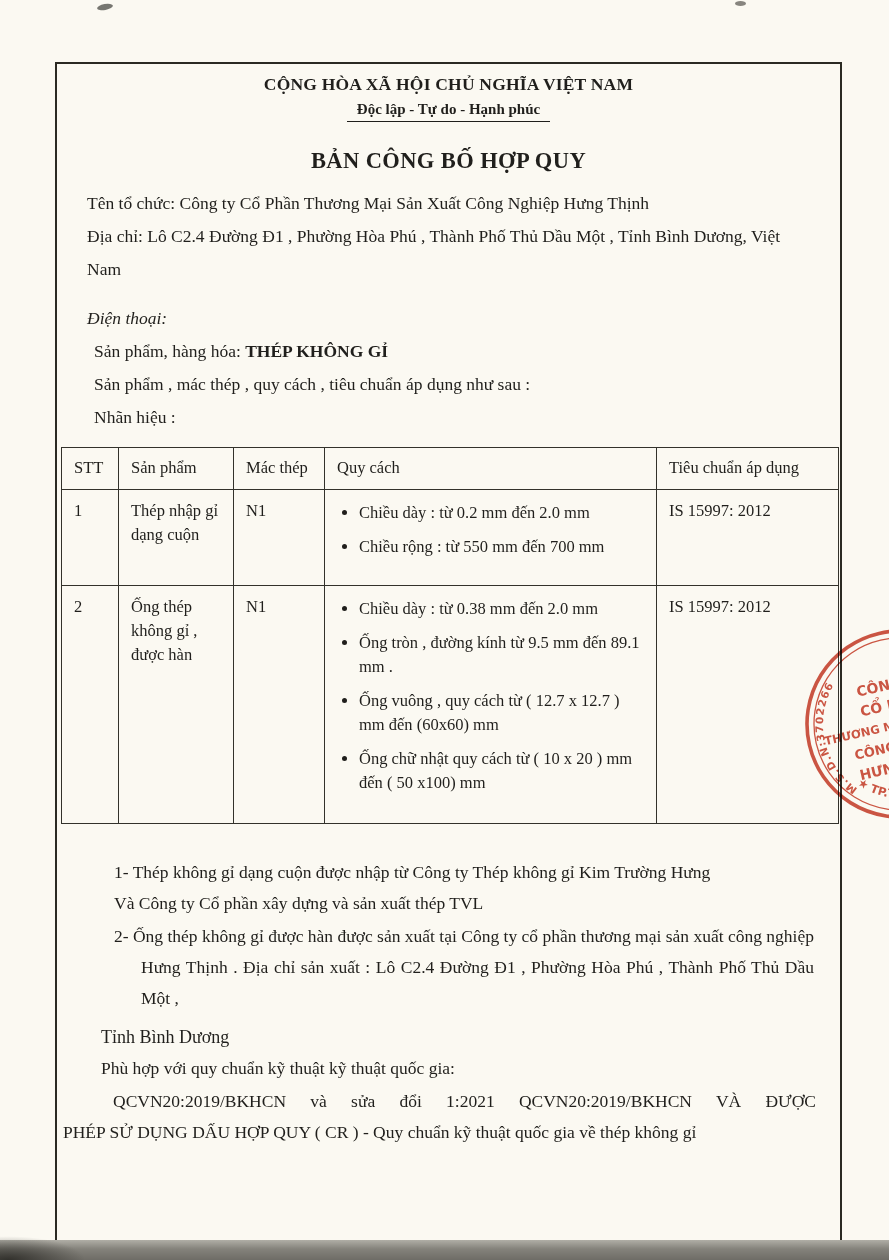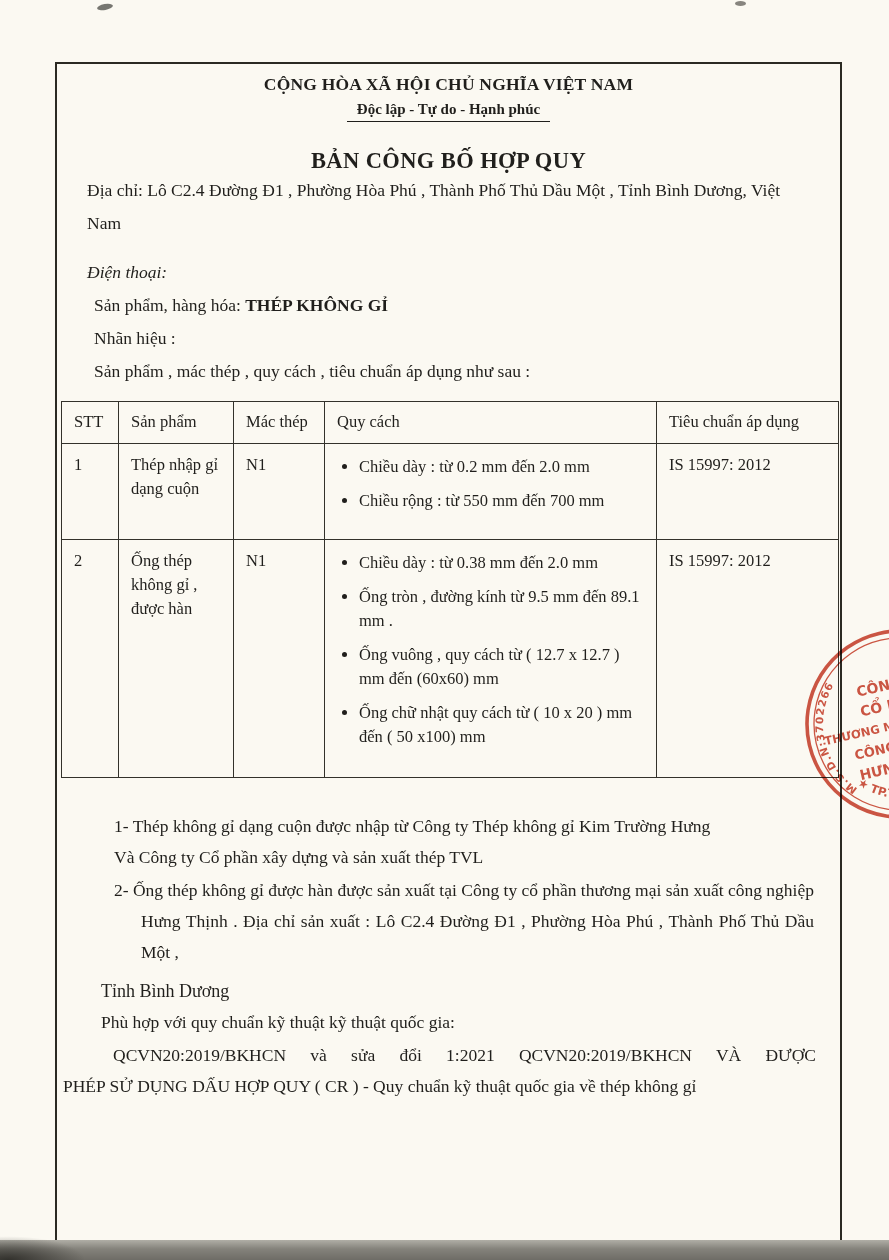--- a/index.html
+++ b/index.html
@@ -88,25 +88,26 @@
 
 <div class="frame">
 
   <div class="national">CỘNG HÒA XÃ HỘI CHỦ NGHĨA VIỆT NAM</div>
   <div class="motto-wrap">
     <span class="motto">Độc lập - Tự do - Hạnh phúc</span>
   </div>
 
   <div class="doc-title">BẢN CÔNG BỐ HỢP QUY</div>
 
+  <div class="body-text p-org">Tên tổ chức: Công ty Cổ Phần Thương Mại Sản Xuất Công Nghiệp Hưng Thịnh</div>
   <div class="body-text p-addr">Địa chỉ: Lô C2.4 Đường Đ1 , Phường Hòa Phú , Thành Phố Thủ Dầu Một , Tỉnh Bình Dương, Việt Nam</div>
   <div class="body-text p-phone">Điện thoại:</div>
   <div class="body-text p-product"><span>Sản phẩm, hàng hóa: </span><span class="bold">THÉP KHÔNG GỈ</span></div>
+  <div class="body-text p-intro">Sản phẩm , mác thép , quy cách , tiêu chuẩn áp dụng như sau :</div>
   <div class="body-text p-brand">Nhãn hiệu :</div>
-  <div class="body-text p-intro">Sản phẩm , mác thép , quy cách , tiêu chuẩn áp dụng như sau :</div>
 
   <table class="spec">
     <colgroup>
       <col style="width:57px">
         <col style="width:115px">
         <col style="width:91px">
         <col style="width:332px">
         <col style="width:182px">
     </colgroup>
     <thead>

